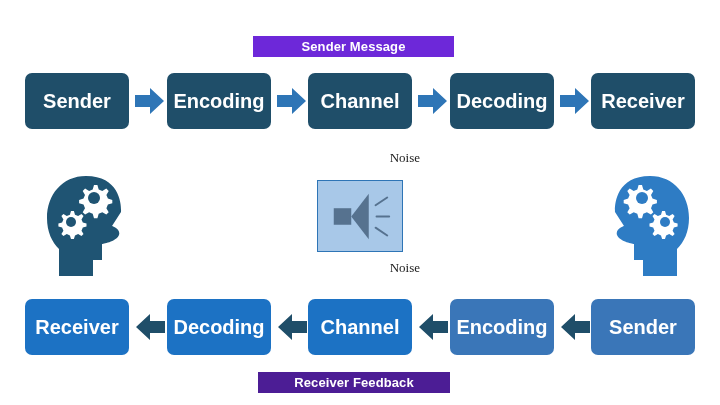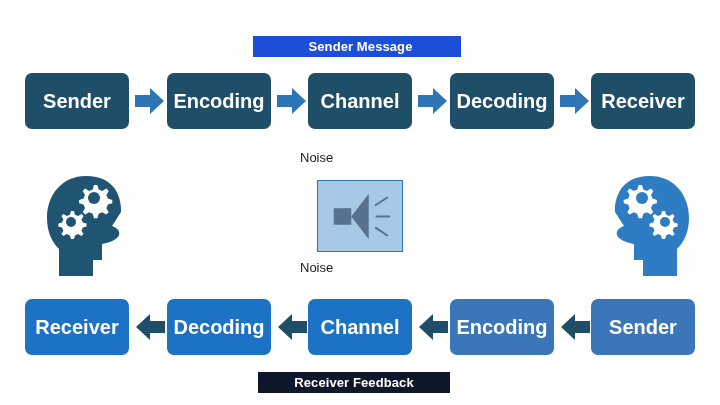--- a/index.html
+++ b/index.html
@@ -30,27 +30,26 @@
     justify-content: center;
     color: #ffffff;
     font-size: 13px;
     font-weight: bold;
     letter-spacing: .1px;
     white-space: nowrap;
   }
   .banner-top {
     left: 253px; top: 36px;
     width: 201px; height: 21px;
-    background: #1d4ed8;
-    padding-left: 7px;
+    background: #6d28d9;
   }
   .banner-bottom {
     left: 258px; top: 372px;
     width: 192px; height: 21px;
-    background: #0f172a;
+    background: #4c1d95;
   }
 
   
   .node {
     position: absolute;
     display: flex;
     align-items: center;
     justify-content: center;
     border-radius: 7px;
     color: #ffffff;
@@ -68,23 +67,24 @@
     position: absolute;
     width: 30px;
     height: 28px;
   }
   .arrow svg { display: block; width: 100%; height: 100%; }
 
   
   .noise-label {
     position: absolute;
     width: 120px;
-    text-align: left;
+    text-align: right;
     font-size: 13px;
     color: #1a1a1a;
+    font-family: Liberation Serif, serif;
   }
   .noise-box {
     position: absolute;
     left: 317px; top: 180px;
     width: 86px; height: 72px;
     background: #A8C8E8;
     border: 1px solid #2E75B6;
     box-sizing: border-box;
   }
   .noise-box svg { display: block; width: 100%; height: 100%; }

